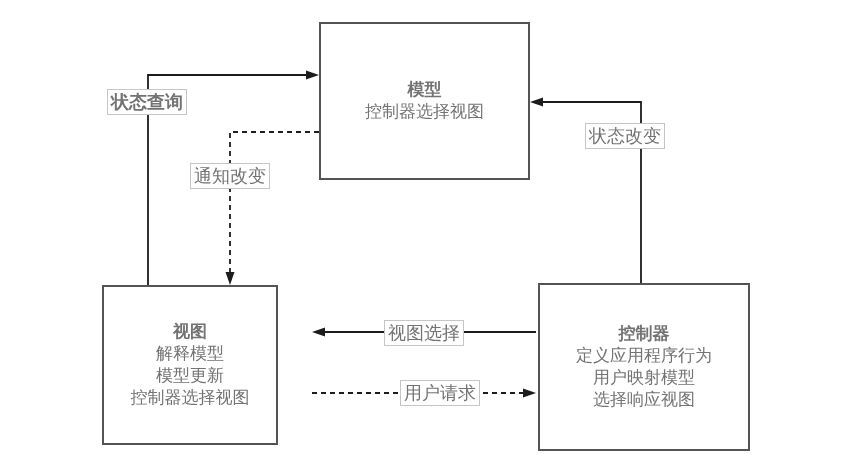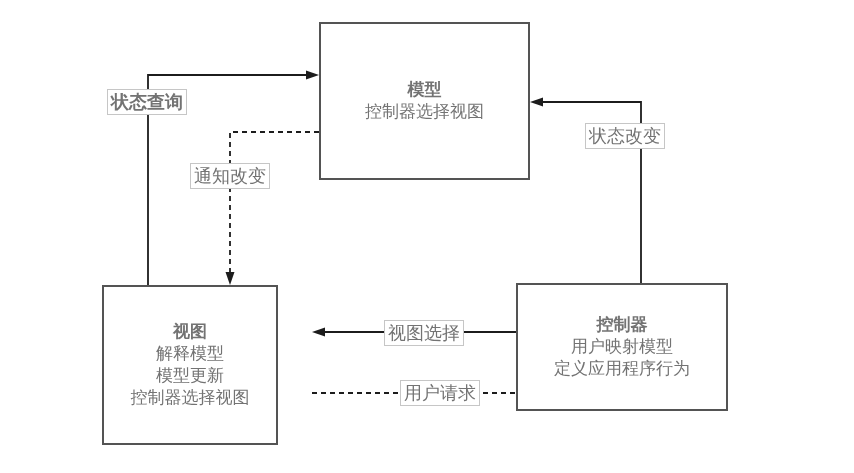--- a/index.html
+++ b/index.html
@@ -56,21 +56,21 @@
     transform: translate(-50%, -50%);
     background: #ffffff;
     border: 1px solid #c6c6c6;
     padding: 1px 3px;
     font-size: 18px;
     line-height: 22px;
     white-space: nowrap;
   }
   .box-model      { left: 319px; top: 22px;  width: 211px; height: 158px; }
   .box-view       { left: 102px; top: 285px; width: 176px; height: 160px; }
-  .box-controller { left: 516px; top: 283px; width: 212px; height: 128px; }
+  .box-controller { left: 538px; top: 283px; width: 212px; height: 168px; }
   .label-state-query    { left: 147px; top: 102px; font-weight: bold;  }
   .label-notify-change  { left: 230px; top: 168px; margin-top: 8px; }
   .label-state-change   { left: 625px; top: 136px; }
   .label-view-selection { left: 424px; top: 333px; }
   .label-user-request   { left: 440px; top: 393px; }
 </style>
 </head>
 <body>
 
 <div class="canvas">
@@ -100,22 +100,23 @@
 
   <div class="box box-view">
     <div class="box-title">视图</div>
     <div class="box-line">解释模型</div>
     <div class="box-line">模型更新</div>
     <div class="box-line">控制器选择视图</div>
   </div>
 
   <div class="box box-controller">
     <div class="box-title">控制器</div>
+    <div class="box-line">定义应用程序行为</div>
     <div class="box-line">用户映射模型</div>
-    <div class="box-line">定义应用程序行为</div>
+    <div class="box-line">选择响应视图</div>
   </div>
 
   <div class="edge-label label-state-query">状态查询</div>
   <div class="edge-label label-notify-change">通知改变</div>
   <div class="edge-label label-state-change">状态改变</div>
   <div class="edge-label label-view-selection">视图选择</div>
   <div class="edge-label label-user-request">用户请求</div>
 
 </div>
 

